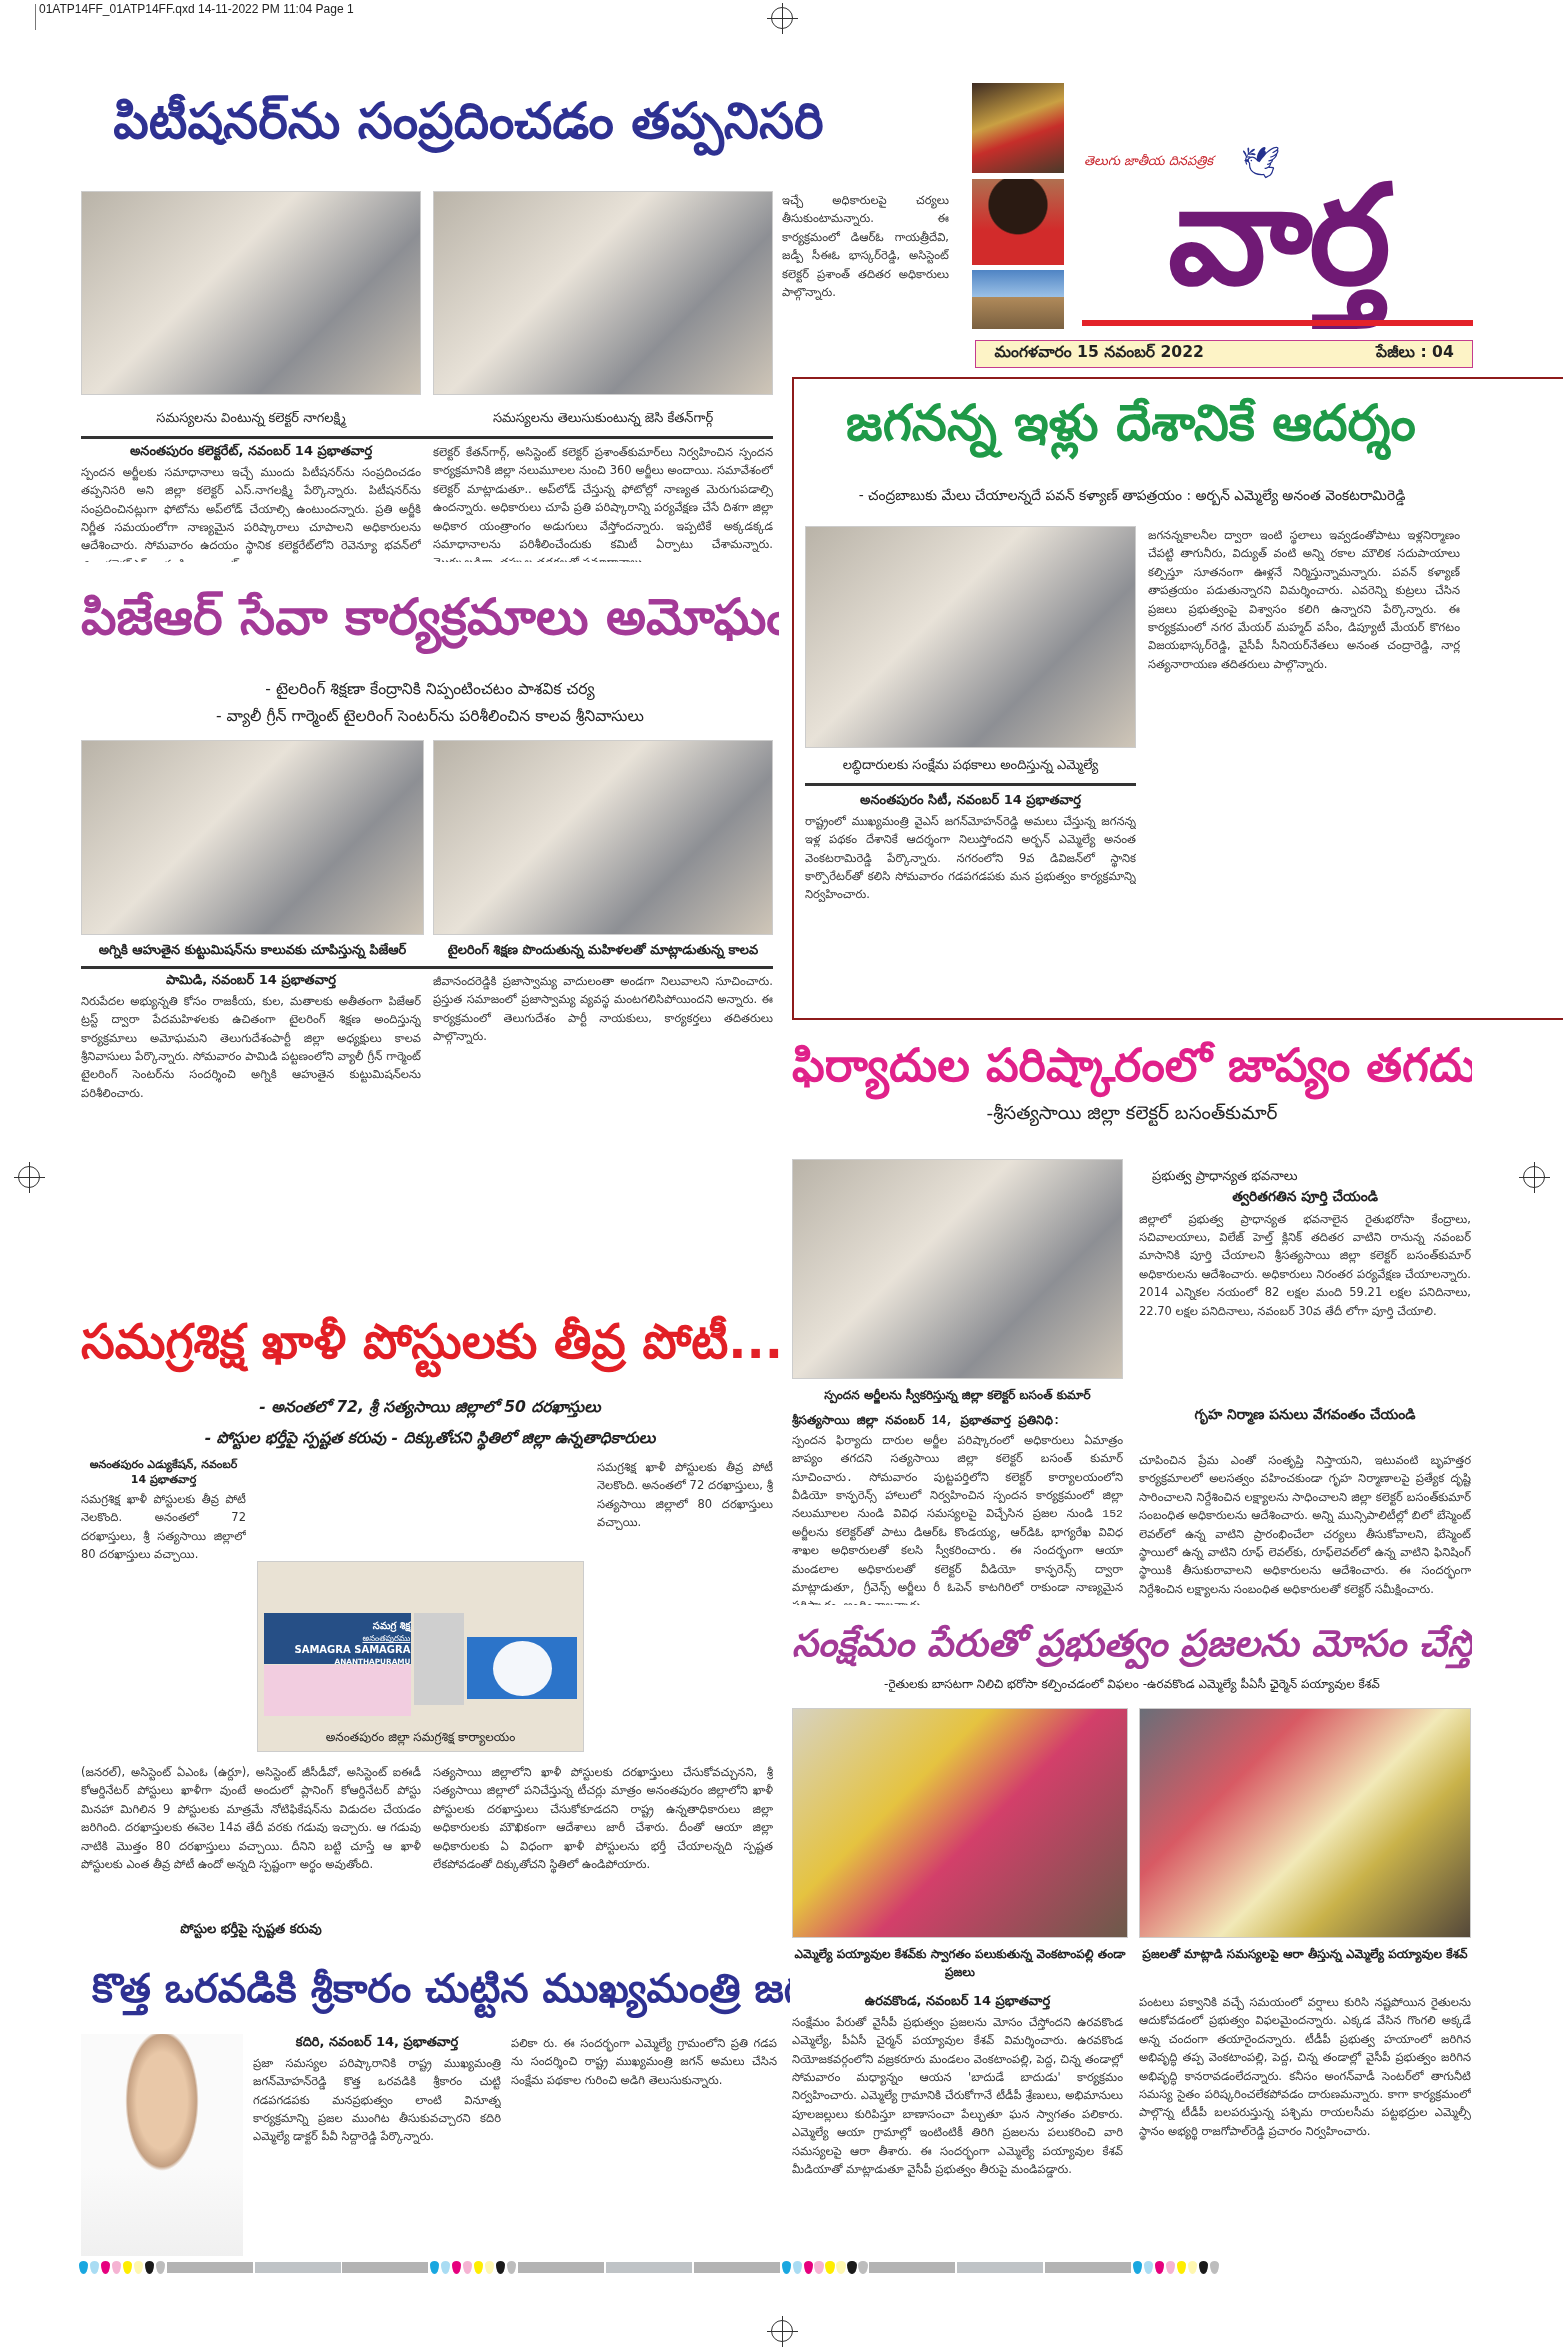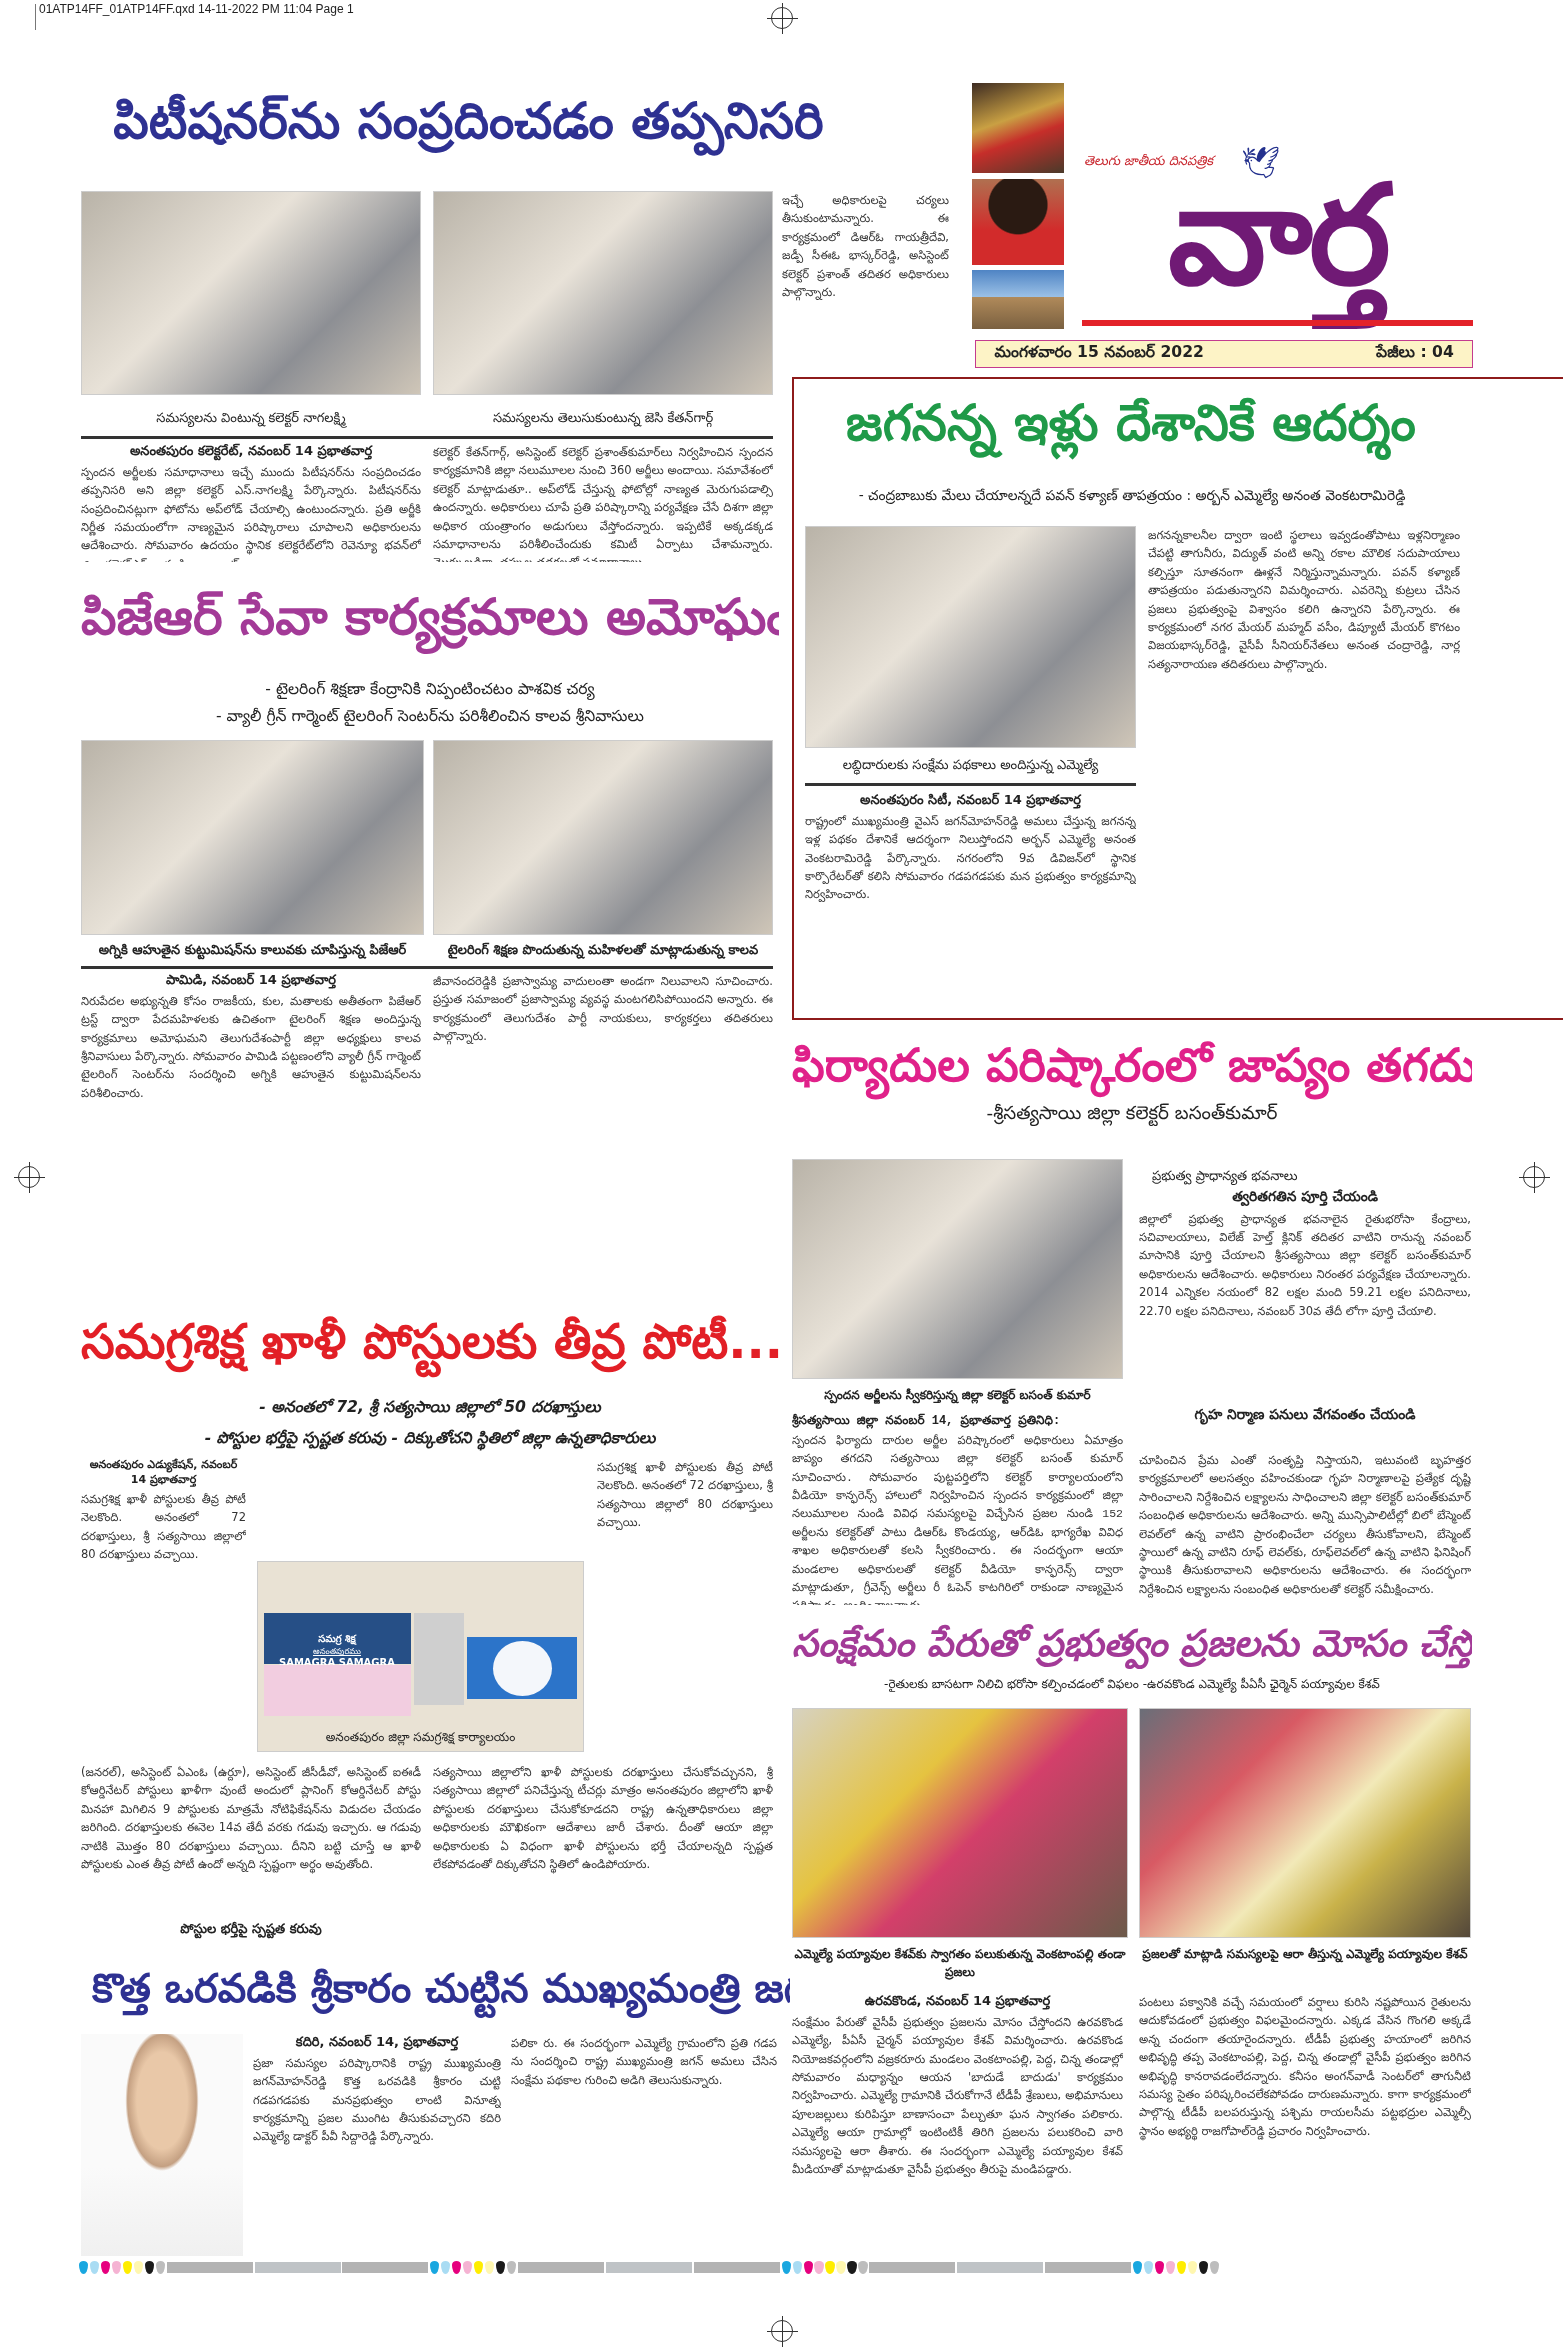--- a/index.html
+++ b/index.html
@@ -79,21 +79,21 @@
 
 <div class="abs headline" style="left:81px;top:1313px;width:698px;font-size:48px;color:#e21f26;">సమగ్రశిక్ష ఖాళీ పోస్టులకు తీవ్ర పోటీ...!</div>
 <div class="abs sub" style="left:81px;top:1398px;width:698px;font-style:italic;font-weight:bold;">- అనంతలో 72, శ్రీ సత్యసాయి జిల్లాలో 50 దరఖాస్తులు</div>
 <div class="abs sub" style="left:81px;top:1429px;width:698px;font-style:italic;font-weight:bold;">- పోస్టుల భర్తీపై స్పష్టత కరువు    - దిక్కుతోచని స్థితిలో జిల్లా ఉన్నతాధికారులు</div>
 <div class="abs" style="left:81px;top:1458px;width:165px;height:303px;">
   <div class="dateline" style="font-size:11px;">అనంతపురం ఎడ్యుకేషన్, నవంబర్ 14 ప్రభాతవార్త</div>
   <div class="body-text" style="height:275px;">సమగ్రశిక్ష ఖాళీ పోస్టులకు తీవ్ర పోటీ నెలకొంది. అనంతలో 72 దరఖాస్తులు, శ్రీ సత్యసాయి జిల్లాలో 80 దరఖాస్తులు వచ్చాయి.</div>
 </div>
 
 <div class="abs" style="left:257px;top:1561px;width:327px;height:191px;background:#e9e2d4;border:0.9px solid #ccc;">
-  <div class="abs" style="left:5.5px;top:51px;width:147px;height:51px;background:#264f86;color:#fff;text-align:center;font-weight:bold;font-size:10px;line-height:12px;padding-top:20px;">
+  <div class="abs" style="left:5.5px;top:51px;width:147px;height:51px;background:#264f86;color:#fff;text-align:right;font-weight:bold;font-size:10px;line-height:12px;padding-top:7px;">
     <div>సమగ్ర శిక్ష</div>
     <div style="font-weight:normal;font-size:8.3px;text-decoration:underline;">అనంతపురము</div>
     <div>SAMAGRA SAMAGRA</div>
     <div style="font-size:7.3px;">ANANTHAPURAMU</div>
   </div>
   <div class="abs" style="left:5.5px;top:103px;width:147px;height:51px;background:#f2cde0;"></div>
   <div class="abs" style="left:156px;top:51px;width:50px;height:92px;background:#cfcfcf;"></div>
   <div class="abs" style="left:209px;top:75px;width:110px;height:62px;background:#2c74c9;">
     <div class="abs" style="left:26px;top:3.7px;width:59px;height:55px;border-radius:50%;background:#f4f7fb;"></div>
   </div>

